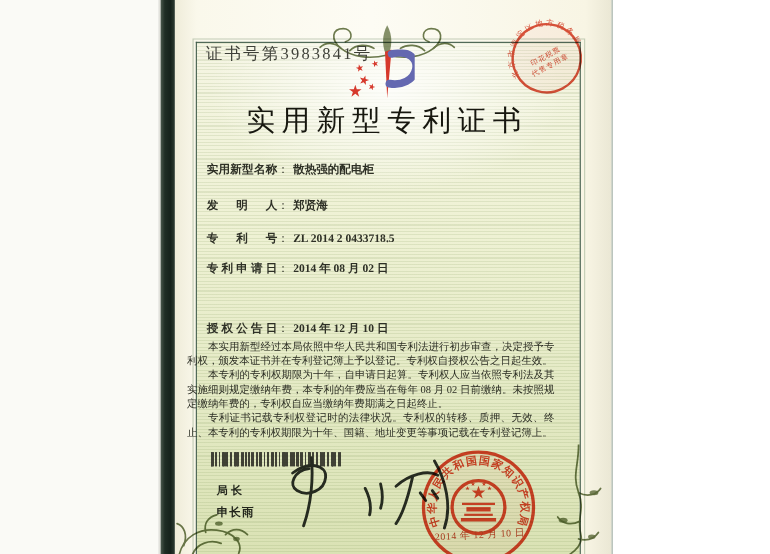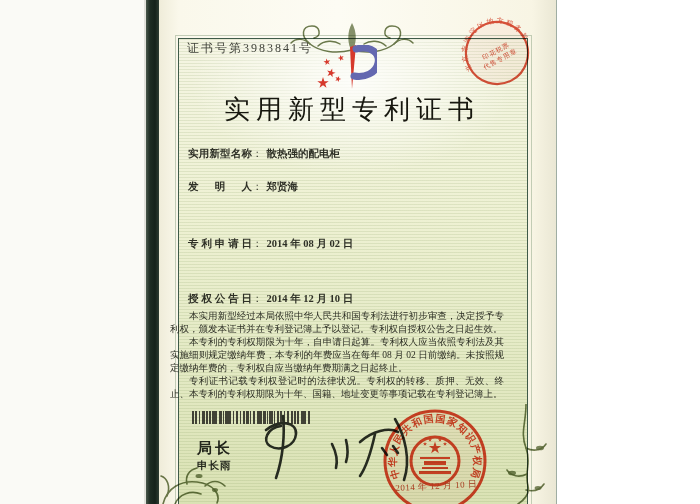--- a/index.html
+++ b/index.html
@@ -18,37 +18,37 @@
 
   
   .frame-outer{left:175px;top:35px;width:355px;height:469px;border:1px solid rgba(150,170,140,.55);border-bottom:none;}
   .frame{left:178px;top:38px;width:348px;height:466px;border:1.5px solid #3f5a49;border-bottom:none;
     background:
       radial-gradient(ellipse 65% 28% at 50% 9%, rgba(255,255,255,.85), rgba(255,255,255,0) 72%),
       repeating-linear-gradient(0deg, rgba(125,150,88,.16) 0 1px, rgba(125,150,88,0) 1px 3px),
       linear-gradient(180deg,#f5f5e3 0%,#eef1d3 38%,#e3e9c3 72%,#dae2b4 100%);}
 
   
-  .cert-no{left:187px;top:40px;font-size:12px;letter-spacing:2px;color:#3e4038;}
+  .cert-no{left:187px;top:40px;font-size:15px;letter-spacing:2px;color:#3e4038;}
   .title{left:178px;top:92px;width:348px;text-align:center;font-size:26px;font-weight:normal;
          letter-spacing:6px;color:#17170f;}
   .frow{left:188px;font-size:10.5px;color:#2e3026;white-space:nowrap;}
   .flabel{display:inline-block;width:64px;text-align:justify;text-align-last:justify;font-weight:bold;}
   .fval{margin-left:4px;font-weight:bold;}
   .paras{left:170px;top:310px;width:334px;font-size:9.5px;line-height:13px;text-align:justify;
          color:#2c2e24;}
   .paras p{margin:0;text-indent:2em;}
 
   .barcode{left:192px;top:411px;width:118px;height:13px;opacity:.85;
     background:
       repeating-linear-gradient(90deg,#26261f 0 1.6px,transparent 1.6px 3.4px),
       repeating-linear-gradient(90deg,#26261f 0 1px,transparent 1px 7.3px),
       repeating-linear-gradient(90deg,#26261f 0 2.4px,transparent 2.4px 11px);}
 
-  .signer-title{left:197px;top:439px;font-size:15px;font-weight:bold;letter-spacing:3px;color:#23261c;}
+  .signer-title{left:197px;top:439px;font-size:10px;font-weight:bold;letter-spacing:3px;color:#23261c;}
   .signer-name{left:197px;top:459px;font-size:10.5px;font-weight:bold;letter-spacing:1px;color:#23261c;}
 
   .sig-svg{left:236px;top:412px;}
   .seal{left:380px;top:406px;width:110px;height:110px;mix-blend-mode:multiply;opacity:.95;}
   .stamp{left:462px;top:18px;width:70px;height:70px;transform:rotate(-28deg);mix-blend-mode:multiply;opacity:.92;}
   .orn{mix-blend-mode:multiply;}
   .orn-top{left:284px;top:16px;}
   .orn-bl{left:157px;top:446px;}
   .orn-br{left:490px;top:404px;}
   .logo{left:315px;top:45px;}
@@ -95,20 +95,23 @@
     </g>
   </svg>
 
   <div class="abs title">实用新型专利证书</div>
 
   <div class="abs frow" style="top:147px">
     <span class="flabel">实用新型名称</span><span>：</span><span class="fval">散热强的配电柜</span>
   </div>
   <div class="abs frow" style="top:180px">
     <span class="flabel">发明人</span><span>：</span><span class="fval">郑贤海</span>
+  </div>
+  <div class="abs frow" style="top:210px">
+    <span class="flabel">专利号</span><span>：</span><span class="fval">ZL 2014 2 0433718.5</span>
   </div>
   <div class="abs frow" style="top:237px">
     <span class="flabel">专利申请日</span><span>：</span><span class="fval">2014 年 08 月 02 日</span>
   </div>
   <div class="abs frow" style="top:292px">
     <span class="flabel">授权公告日</span><span>：</span><span class="fval">2014 年 12 月 10 日</span>
   </div>
 
   <div class="abs paras">
     <p>本实用新型经过本局依照中华人民共和国专利法进行初步审查，决定授予专利权，颁发本证书并在专利登记簿上予以登记。专利权自授权公告之日起生效。</p>

